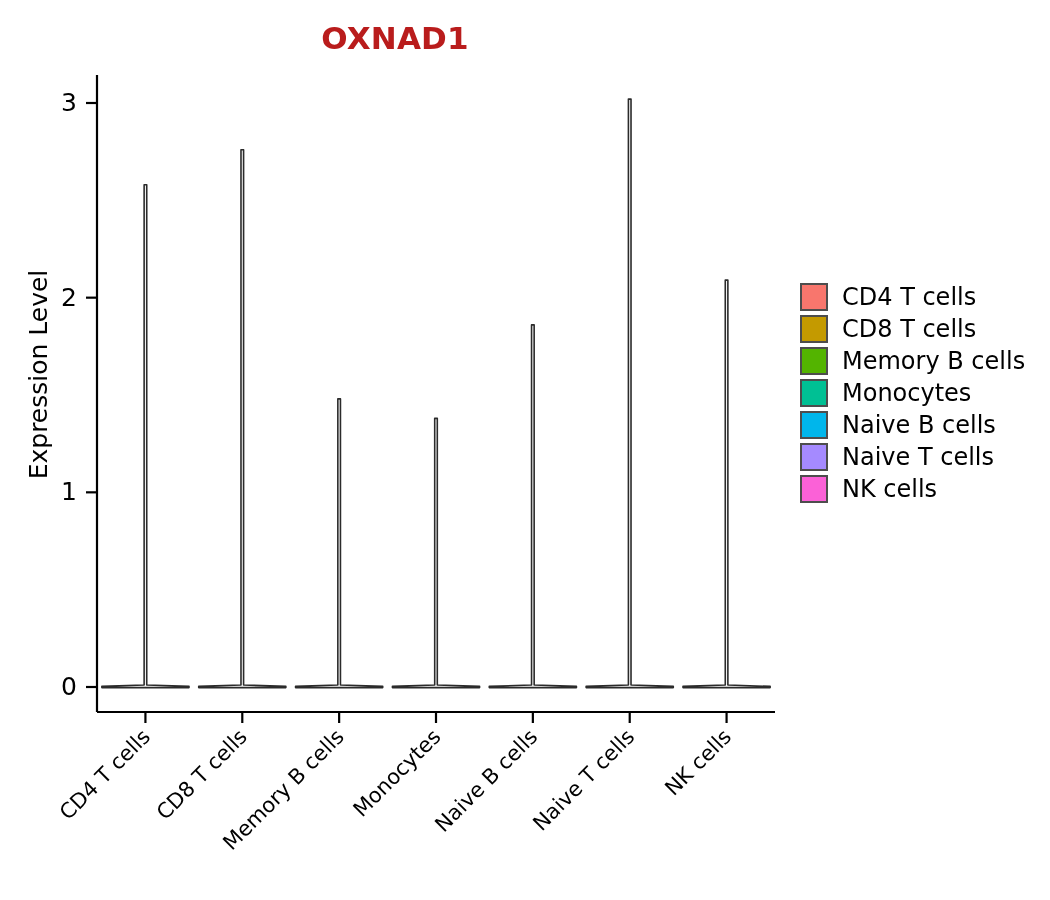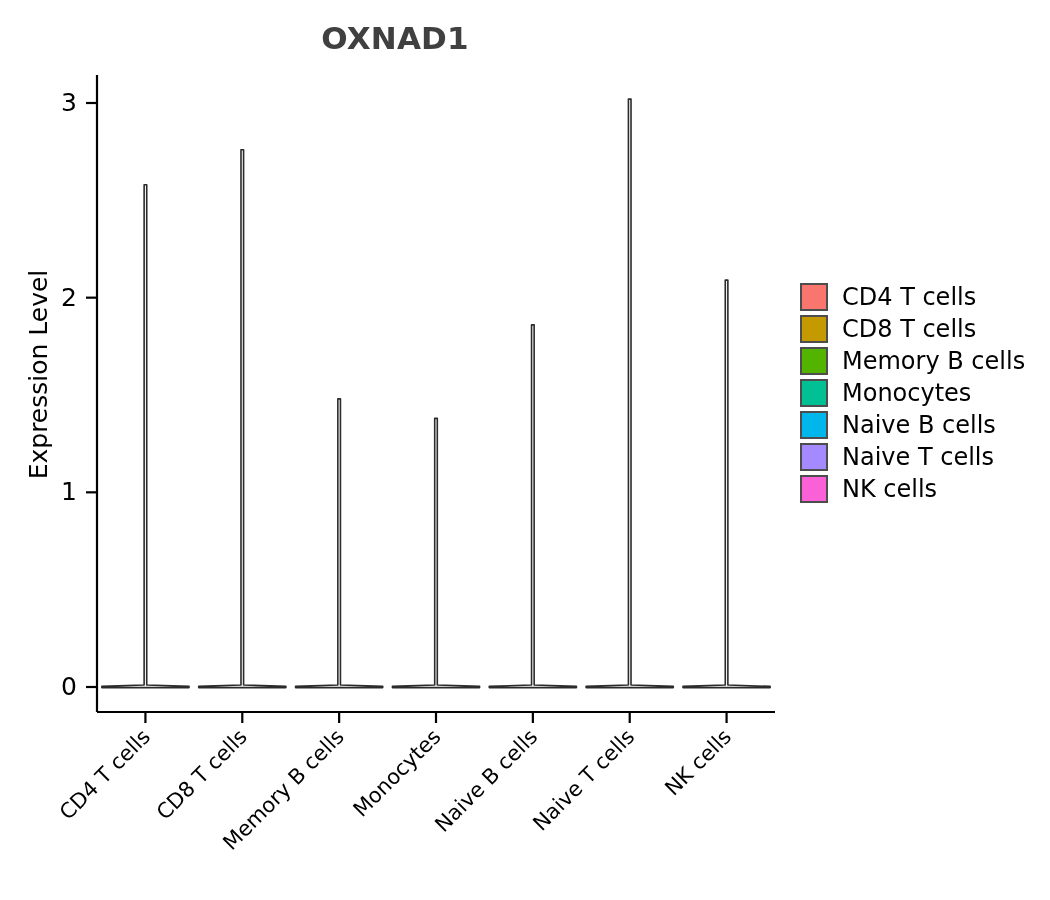--- a/index.html
+++ b/index.html
@@ -27,21 +27,21 @@
 
   .plot-title {
     position: absolute;
     left: 0;
     top: 20px;
     width: 790px;
     text-align: center;
     font-size: 31px;
     font-weight: bold;
     letter-spacing: 0.2px;
-    color: #404040;
+    color: #b91c1c;
   }
 
   
   .y-axis-title {
     position: absolute;
     left: -162px;
     top: 360px;
     width: 400px;
     text-align: center;
     font-size: 25px;

